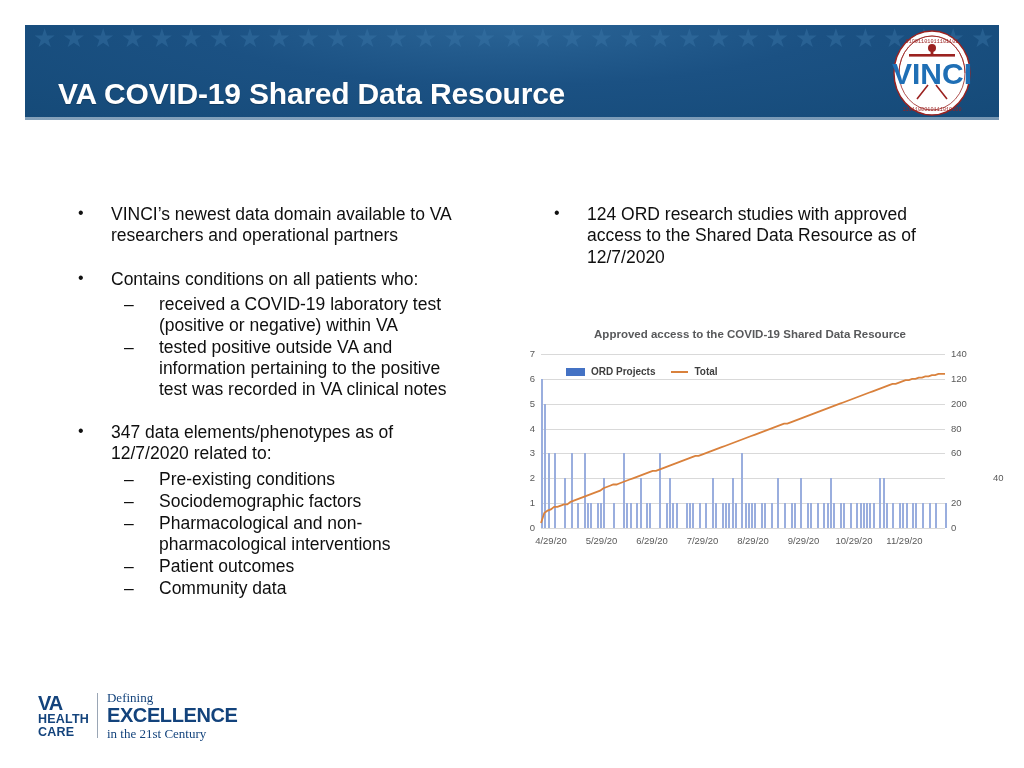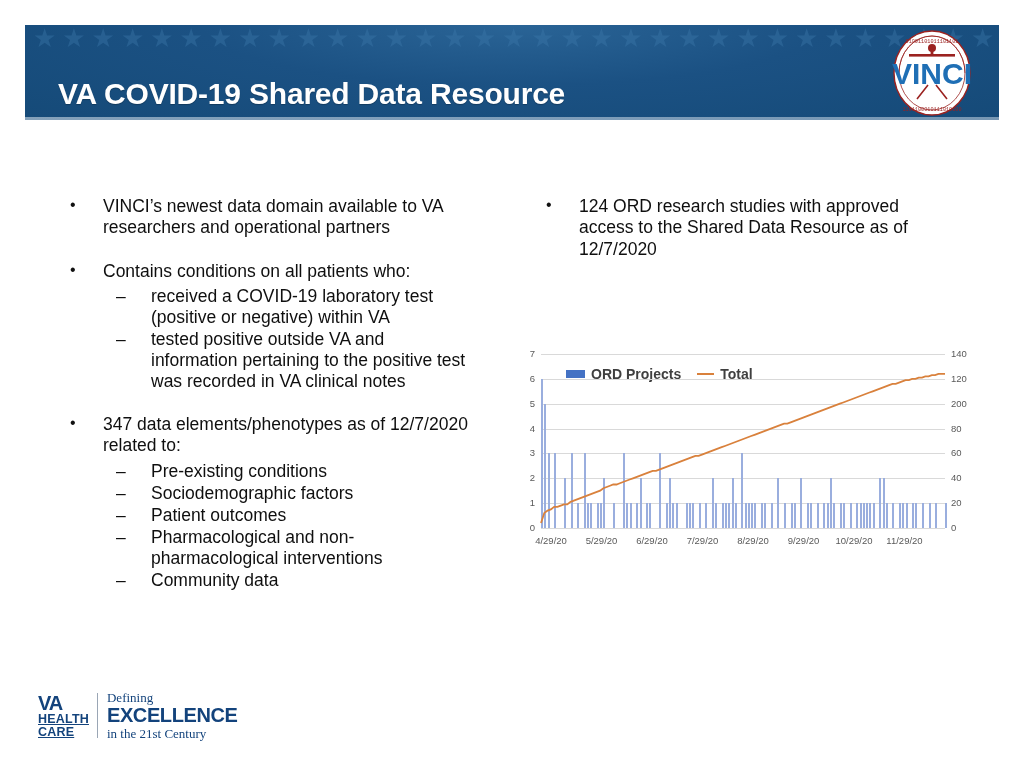--- a/index.html
+++ b/index.html
@@ -71,21 +71,21 @@
   
   .col {
     position: absolute;
     font-size: 17.5px;
     color: #0f0f0f;
     line-height: 1.22;
   }
   #left-col  { left: 52px;  top: 188px; width: 430px; }
   #right-col { left: 528px; top: 188px; width: 420px; }
 
-  ul.lvl1 { list-style: none; margin: 8px; padding: 0; }
+  ul.lvl1 { list-style: none; margin: 16px; padding: 0; }
   ul.lvl1 > li {
     position: relative;
     padding-left: 43px;
     margin-bottom: 22px;
   }
   ul.lvl1 > li::before {
     content: "\2022";
     position: absolute;
     left: 10px;
     top: -1px;
@@ -159,21 +159,21 @@
   .bar {
     position: absolute;
     bottom: 0;
     width: 2px;
     background: #9aaede;
   }
   #legend {
     position: absolute;
     left: 56px;
     top: 38px;
-    font-size: 14px;
+    font-size: 10px;
     font-weight: bold;
     color: #3f3f3f;
     display: flex;
     align-items: center;
     gap: 6px;
     white-space: nowrap;
   }
   #legend .swatch-bar {
     display: inline-block;
     width: 19px; height: 8px;
@@ -192,21 +192,21 @@
   #va-excellence { position: absolute; left: 38px; top: 11px; display: flex; align-items: center; }
   #va-excellence .vahc {
     text-align: left;
     color: #13437c;
     font-weight: bold;
     line-height: 1.0;
     padding-right: 8px;
     border-right: 1px solid #9aa6b5;
   }
   #va-excellence .vahc .va-big { font-size: 20px; letter-spacing: -1px; display:block; }
-  #va-excellence .vahc .hc { font-size: 12.5px; letter-spacing: .2px; display:block;text-decoration:underline; }
+  #va-excellence .vahc .hc { font-size: 12.5px; letter-spacing: .2px; display:block; }
   #va-excellence .exc { padding-left: 9px; color: #13437c; line-height: 1.08; }
   #va-excellence .exc .defining { font-family: "Liberation Serif", serif; font-size: 13px; }
   #va-excellence .exc .excellence { font-size: 20px; font-weight: bold; letter-spacing: -0.4px; }
   #va-excellence .exc .century { font-family: "Liberation Serif", serif; font-size: 13px; }
 </style>
 </head>
 <body>
 
 <div id="header-banner">
   <div id="banner-stars">★★★★★★★★★★★★★★★★★★★★★★★★★★★★★★★★★★★★★★★★★★★★★★★★★★★★★★</div>
@@ -238,37 +238,38 @@
       <ul class="lvl2">
         <li>received a COVID-19 laboratory test (positive or negative) within VA</li>
         <li>tested positive outside VA and information pertaining to the positive test was recorded in VA clinical notes</li>
       </ul>
     </li>
     <li>
       <span>347 data elements/phenotypes as of 12/7/2020 related to:</span>
       <ul class="lvl2">
         <li>Pre-existing conditions</li>
         <li>Sociodemographic factors</li>
+        <li>Pharmacological and non-pharmacological interventions</li>
         <li>Patient outcomes</li>
-        <li>Pharmacological and non-pharmacological interventions</li>
         <li>Community data</li>
       </ul>
     </li>
   </ul>
 </div>
 
 <div class="col" id="right-col">
   <ul class="lvl1">
     <li>
       <span>124 ORD research studies with approved access to the Shared Data Resource as of 12/7/2020</span>
     </li>
   </ul>
 </div>
 
 <div id="chart">
+  <div id="chart-title">Approved access to the COVID-19 Shared Data Resource</div>
   <div id="legend">
     <span class="swatch-bar"></span>
     <span>ORD Projects</span>
     <span class="swatch-line"></span>
     <span>Total</span>
   </div>
   <div id="plot">
     <svg id="line-layer" width="100%" height="100%" viewBox="0 0 404 174" preserveAspectRatio="none" style="position:absolute;left:0;top:0;z-index:3;overflow:visible">
       <polyline id="total-line" fill="none" stroke="#d9813c" stroke-width="1.8" vector-effect="non-scaling-stroke" points="0.00,169.03 3.28,159.09 6.57,156.60 9.85,155.36 13.14,152.87 16.42,152.87 19.71,151.63 22.99,150.39 26.28,150.39 29.56,147.90 32.85,146.66 36.13,145.41 39.41,144.17 42.70,142.93 45.98,141.69 49.27,140.44 52.55,139.20 55.84,137.96 59.12,136.71 62.41,134.23 65.69,132.99 68.98,131.74 72.26,130.50 75.54,130.50 78.83,129.26 82.11,128.01 85.40,126.77 88.68,125.53 91.97,124.29 95.25,123.04 98.54,121.80 101.82,120.56 105.11,119.31 108.39,118.07 111.67,116.83 114.96,116.83 118.24,115.59 121.53,114.34 124.81,113.10 128.10,111.86 131.38,110.61 134.67,109.37 137.95,108.13 141.24,106.89 144.52,105.64 147.80,104.40 151.09,103.16 154.37,101.91 157.66,101.91 160.94,100.67 164.23,99.43 167.51,98.19 170.80,96.94 174.08,95.70 177.37,94.46 180.65,93.21 183.93,91.97 187.22,90.73 190.50,89.49 193.79,88.24 197.07,87.00 200.36,85.76 203.64,84.51 206.93,83.27 210.21,82.03 213.50,80.79 216.78,79.54 220.07,78.30 223.35,77.06 226.63,75.81 229.92,74.57 233.20,73.33 236.49,72.09 239.77,70.84 243.06,69.60 246.34,69.60 249.63,68.36 252.91,67.11 256.20,65.87 259.48,64.63 262.76,63.39 266.05,62.14 269.33,60.90 272.62,59.66 275.90,58.41 279.19,57.17 282.47,55.93 285.76,54.69 289.04,53.44 292.33,52.20 295.61,50.96 298.89,49.71 302.18,48.47 305.46,47.23 308.75,45.99 312.03,44.74 315.32,43.50 318.60,42.26 321.89,41.01 325.17,39.77 328.46,38.53 331.74,37.29 335.02,36.04 338.31,34.80 341.59,33.56 344.88,32.31 348.16,31.07 351.45,29.83 354.73,29.83 358.02,28.59 361.30,27.34 364.59,26.10 367.87,26.10 371.15,24.86 374.44,24.86 377.72,23.61 381.01,23.61 384.29,22.37 387.58,22.37 390.86,21.13 394.15,21.13 397.43,19.89 400.72,19.89 404.00,19.89"></polyline>
     </svg>
@@ -283,21 +284,21 @@
       <div class="gridline" style="top: 74.5714px;"></div>
       <div class="ytick left" style="top: 69.5714px;">4</div>
       <div class="gridline" style="top: 49.7143px;"></div>
       <div class="ytick left" style="top: 44.7143px;">5</div>
       <div class="gridline" style="top: 24.8571px;"></div>
       <div class="ytick left" style="top: 19.8571px;">6</div>
       <div class="gridline" style="top: 0px;"></div>
       <div class="ytick left" style="top: -5px;">7</div>
       <div class="ytick right" style="top: 169px;">0</div>
       <div class="ytick right" style="top: 144.143px;">20</div>
-      <div class="ytick right" style="top: 119.286px;">40</div>
+      <div class="ytick right" style="top: 119.286px; margin-left: 42px;">40</div>
       <div class="ytick right" style="top: 94.4286px;">60</div>
       <div class="ytick right" style="top: 69.5714px;">80</div>
       <div class="ytick right" style="top: 44.7143px;">200</div>
       <div class="ytick right" style="top: 19.8571px;">120</div>
       <div class="ytick right" style="top: -5px;">140</div>
       <div class="bar" style="left: 0px; height: 149.143px; background: rgb(154, 174, 222);"></div>
       <div class="bar" style="left: 3.28455px; height: 124.286px; background: rgb(154, 174, 222);"></div>
       <div class="bar" style="left: 6.56911px; height: 74.5714px; background: rgb(154, 174, 222);"></div>
       <div class="bar" style="left: 13.1382px; height: 74.5714px; background: rgb(154, 174, 222);"></div>
       <div class="bar" style="left: 22.9919px; height: 49.7143px; background: rgb(154, 174, 222);"></div>

